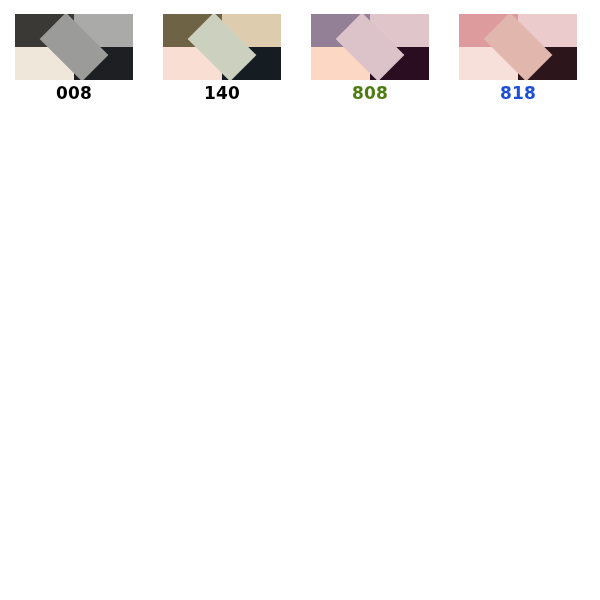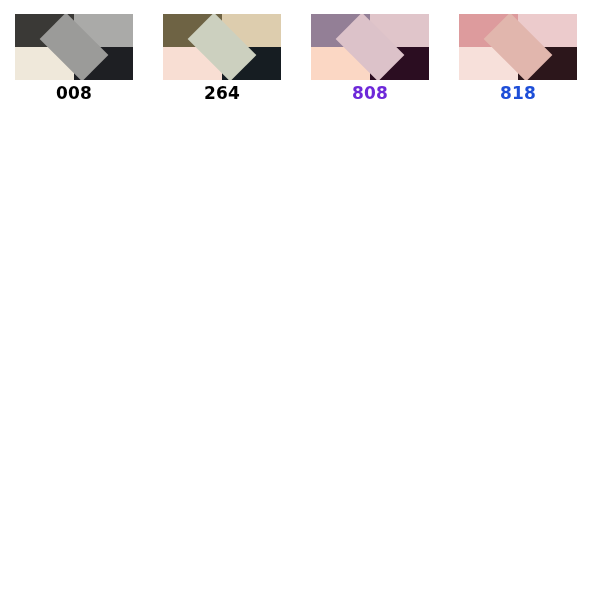--- a/index.html
+++ b/index.html
@@ -82,31 +82,31 @@
       <div class="swatch-label" style="color: rgb(0, 0, 0);">008</div>
     </div>
     <div class="swatch-cell">
       <div class="swatch-figure">
         <div class="quad quad-tl" style="background: rgb(110, 99, 68);"></div>
         <div class="quad quad-tr" style="background: rgb(221, 205, 174);"></div>
         <div class="quad quad-bl" style="background: rgb(248, 222, 211);"></div>
         <div class="quad quad-br" style="background: rgb(22, 29, 34);"></div>
         <div class="diamond" style="background: rgb(204, 208, 191);"></div>
       </div>
-      <div class="swatch-label" style="color: rgb(0, 0, 0);">264</div>
+      <div class="swatch-label" style="color: rgb(0, 0, 0);">140</div>
     </div>
     <div class="swatch-cell">
       <div class="swatch-figure">
         <div class="quad quad-tl" style="background: rgb(147, 127, 150);"></div>
         <div class="quad quad-tr" style="background: rgb(224, 197, 202);"></div>
         <div class="quad quad-bl" style="background: rgb(251, 215, 196);"></div>
         <div class="quad quad-br" style="background: rgb(43, 13, 33);"></div>
         <div class="diamond" style="background: rgb(220, 194, 201);"></div>
       </div>
-      <div class="swatch-label" style="color: #6d28d9;">808</div>
+      <div class="swatch-label" style="color: #4d7c0f;">808</div>
     </div>
     <div class="swatch-cell">
       <div class="swatch-figure">
         <div class="quad quad-tl" style="background: rgb(221, 155, 157);"></div>
         <div class="quad quad-tr" style="background: rgb(236, 203, 204);"></div>
         <div class="quad quad-bl" style="background: rgb(247, 224, 218);"></div>
         <div class="quad quad-br" style="background: rgb(44, 22, 27);"></div>
         <div class="diamond" style="background: rgb(225, 182, 173);"></div>
       </div>
       <div class="swatch-label" style="color: #1d4ed8;">818</div>

